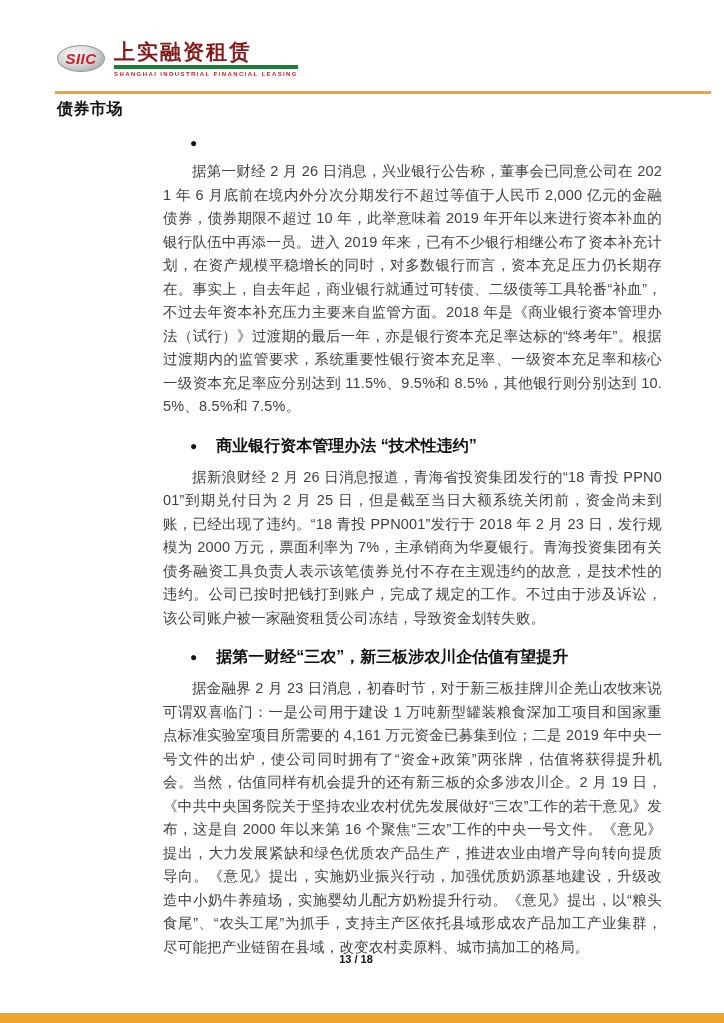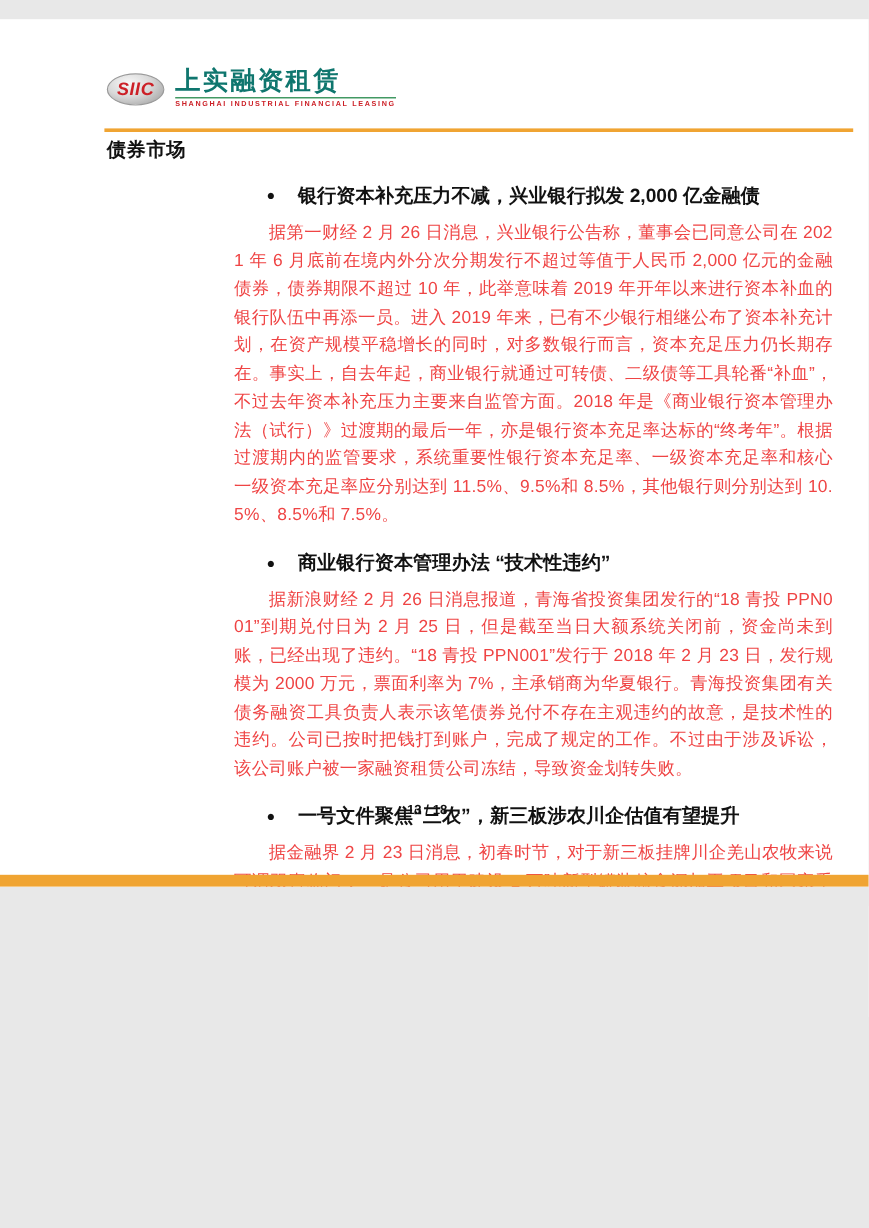--- a/index.html
+++ b/index.html
@@ -2,48 +2,47 @@
 <html><head>
 <meta charset="utf-8">
 <style>
   * { box-sizing: border-box; margin: 0; padding: 0; }
   html, body { background: #e8e8e8; }
   body { font-family: "Liberation Sans", "DejaVu Sans", sans-serif; }
 
   .page {
     position: relative;
     width: 724px;
-    height: 723px;
-    margin: 16px auto;
+    height: 1023px;
+    margin: 0 auto;
     background: #ffffff;
     overflow: hidden;
     color: #262626;
-    padding-left: 32px;
   }
 
   
   .header { position: relative; height: 94px; }
   .logo { position: absolute; left: 57px; top: 40px; display: flex; align-items: flex-start; }
   .logo-ellipse {
     width: 48px; height: 27px; margin-top: 5px;
     border-radius: 50%;
     background: radial-gradient(ellipse at 38% 30%, #f8f8f8 0%, #d9d9d9 45%, #a9a9a9 85%, #8f8f8f 100%);
     border: 1px solid #9a9a9a;
     display: flex; align-items: center; justify-content: center;
     flex: none;
   }
   .logo-ellipse span {
     color: #cc2027; font-weight: bold; font-style: italic;
     font-size: 15px; letter-spacing: 0.5px; line-height: 1;
   }
   .logo-text { margin-left: 9px; display: inline-block; }
   .logo-cn {
-    font-size: 21px; font-weight: bold; color: #0f766e;
+    font-size: 21px; font-weight: bold; color: #7f1d1d;
     letter-spacing: 2px; line-height: 1.1; white-space: nowrap;
-    border-bottom: 1px solid #15803d; padding-bottom: 2px;
+    border-bottom: 4px solid #15803d; padding-bottom: 2px;
   }
   .logo-en {
     margin-top: 2px; font-size: 6px; color: #cc2027;
     letter-spacing: 1.4px; white-space: nowrap; font-weight: bold;
   }
   .top-rule {
     position: absolute; left: 55px; right: 13px; bottom: 0;
     height: 3px; background: #f0a432;
   }
 
@@ -64,21 +63,21 @@
   }
   .headline .bullet {
     font-size: 12px; margin-right: 19px; flex: none;
     transform: translateY(-1px); color: #111111;
   }
 
   .body-text {
     margin-top: 9px;
     font-size: 14.5px; line-height: 23.5px;
     text-align: justify; text-indent: 2em;
-    color: #ef4444; letter-spacing: 0.2px;
+    color: #404040; letter-spacing: 0.2px;
     word-break: break-all;
   }
 
   
   .page-number {
     position: absolute; left: 0; right: 12px; bottom: 58px;
     text-align: center; font-size: 11px; font-weight: bold; color: #111111;
   }
   .bottom-bar {
     position: absolute; left: 0; right: 0; bottom: 0;
@@ -101,38 +100,37 @@
       </div>
     </div>
     <div class="top-rule"></div>
   </div>
 
   <h2 class="section-title">债券市场</h2>
 
   <div class="article">
     <div class="headline">
       <span class="bullet">●</span>
-      <span>银行资本补充压力不减，兴业银行拟发 2,000 亿金融债</span>
     </div>
     <p class="body-text">据第一财经 2 月 26 日消息，兴业银行公告称，董事会已同意公司在 2021 年 6 月底前在境内外分次分期发行不超过等值于人民币 2,000 亿元的金融债券，债券期限不超过 10 年，此举意味着 2019 年开年以来进行资本补血的银行队伍中再添一员。进入 2019 年来，已有不少银行相继公布了资本补充计划，在资产规模平稳增长的同时，对多数银行而言，资本充足压力仍长期存在。事实上，自去年起，商业银行就通过可转债、二级债等工具轮番“补血”，不过去年资本补充压力主要来自监管方面。2018 年是《商业银行资本管理办法（试行）》过渡期的最后一年，亦是银行资本充足率达标的“终考年”。根据过渡期内的监管要求，系统重要性银行资本充足率、一级资本充足率和核心一级资本充足率应分别达到 11.5%、9.5%和 8.5%，其他银行则分别达到 10.5%、8.5%和 7.5%。</p>
   </div>
 
   <div class="article">
     <div class="headline">
       <span class="bullet">●</span>
       <span>商业银行资本管理办法 “技术性违约”</span>
     </div>
     <p class="body-text">据新浪财经 2 月 26 日消息报道，青海省投资集团发行的“18 青投 PPN001”到期兑付日为 2 月 25 日，但是截至当日大额系统关闭前，资金尚未到账，已经出现了违约。“18 青投 PPN001”发行于 2018 年 2 月 23 日，发行规模为 2000 万元，票面利率为 7%，主承销商为华夏银行。青海投资集团有关债务融资工具负责人表示该笔债券兑付不存在主观违约的故意，是技术性的违约。公司已按时把钱打到账户，完成了规定的工作。不过由于涉及诉讼，该公司账户被一家融资租赁公司冻结，导致资金划转失败。</p>
   </div>
 
 
   <div class="article">
     <div class="headline">
       <span class="bullet">●</span>
-      <span>一号文件聚焦“三农”，新三板涉农川企估值有望提升</span>
+      <span>据第一财经“三农”，新三板涉农川企估值有望提升</span>
     </div>
     <p class="body-text">据金融界 2 月 23 日消息，初春时节，对于新三板挂牌川企羌山农牧来说可谓双喜临门：一是公司用于建设 1 万吨新型罐装粮食深加工项目和国家重点标准实验室项目所需要的 4,161 万元资金已募集到位；二是 2019 年中央一号文件的出炉，使公司同时拥有了“资金+政策”两张牌，估值将获得提升机会。当然，估值同样有机会提升的还有新三板的众多涉农川企。2 月 19 日，《中共中央国务院关于坚持农业农村优先发展做好“三农”工作的若干意见》发布，这是自 2000 年以来第 16 个聚焦“三农”工作的中央一号文件。《意见》提出，大力发展紧缺和绿色优质农产品生产，推进农业由增产导向转向提质导向。《意见》提出，实施奶业振兴行动，加强优质奶源基地建设，升级改造中小奶牛养殖场，实施婴幼儿配方奶粉提升行动。《意见》提出，以“粮头食尾”、“农头工尾”为抓手，支持主产区依托县域形成农产品加工产业集群，尽可能把产业链留在县域，改变农村卖原料、城市搞加工的格局。</p>
   </div>
 
   <div class="page-number">13 / 18</div>
   <div class="bottom-bar"></div>
 
 </div>
 
 </body></html>

